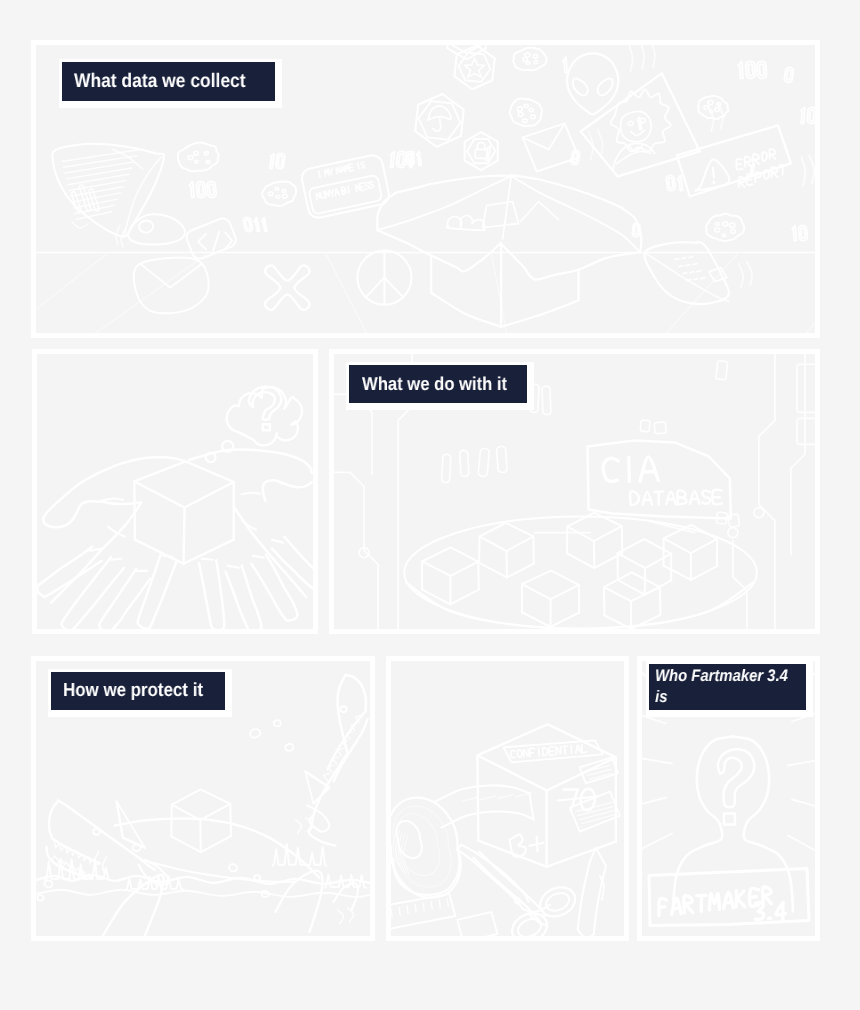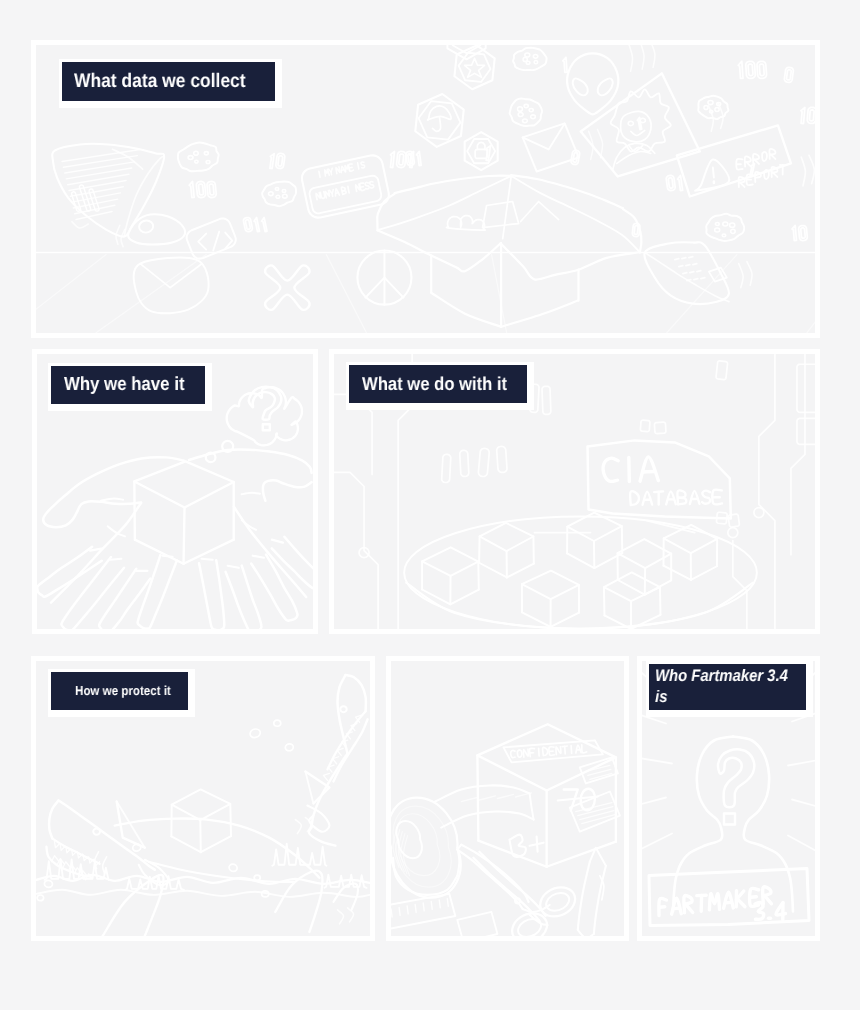--- a/index.html
+++ b/index.html
@@ -319,23 +319,20 @@
             <path d="M 234.0 185.0 L 245.0 188.0" stroke-width="2.21"></path>
             <path d="M 203.9 139.8 C 205.5 139.5 210.7 138.4 213.7 138.3 C 216.8 138.2 220.7 139.0 222.1 139.2" stroke-width="1.95"></path>
             <path d="M 204.1 165.6 C 205.4 166.6 209.5 170.2 211.8 171.8 C 214.2 173.4 217.1 174.6 218.2 175.1" stroke-width="1.95"></path>
             <path d="M 200.6 77.8 C 197.6 76.4 198.5 77.3 197.5 76.9 C 196.5 76.5 195.6 75.9 194.7 75.3 C 193.8 74.6 193.0 73.9 192.3 73.1 C 191.7 72.3 191.0 71.4 190.6 70.4 C 190.1 69.5 189.7 68.4 189.4 67.4 C 189.2 66.4 189.0 65.3 189.0 64.2 C 189.0 63.2 189.1 62.1 189.3 61.0 C 189.5 60.0 189.9 58.9 190.4 58.0 C 190.8 57.0 191.4 56.1 192.1 55.3 C 192.7 54.4 193.5 53.7 194.3 53.0 C 195.2 52.3 196.0 51.5 197.1 51.3 C 198.2 51.1 200.3 52.4 201.0 52.0 C 201.7 51.6 201.1 49.9 201.4 48.9 C 201.6 47.8 202.0 46.8 202.5 45.9 C 203.0 45.0 203.6 44.1 204.3 43.3 C 205.0 42.5 205.9 41.8 206.7 41.2 C 207.6 40.6 208.6 40.1 209.6 39.8 C 210.5 39.4 211.6 39.2 212.6 39.1 C 213.7 39.0 214.8 39.0 215.8 39.1 C 216.8 39.3 217.9 39.6 218.9 39.9 C 219.8 40.3 220.8 40.9 221.6 41.5 C 222.5 42.1 223.5 44.6 224.0 43.6 C 224.4 42.7 223.8 37.3 224.4 35.7 C 225.0 34.1 226.4 34.5 227.5 34.0 C 228.6 33.6 229.8 33.3 231.0 33.1 C 232.2 33.0 233.4 33.0 234.5 33.1 C 235.7 33.2 236.9 33.5 238.0 33.9 C 239.1 34.3 240.2 34.8 241.2 35.4 C 242.2 36.1 243.1 36.9 243.9 37.7 C 244.7 38.6 245.5 39.6 246.0 40.6 C 246.6 41.6 247.1 42.8 247.4 43.9 C 247.7 45.0 247.9 46.2 248.0 47.4 C 248.0 48.6 247.9 49.8 247.7 51.0 C 247.5 52.1 245.6 55.6 246.6 54.3 C 247.6 53.1 251.9 45.1 253.6 43.5 C 255.3 41.9 255.7 44.2 256.7 44.7 C 257.7 45.2 258.6 45.9 259.4 46.6 C 260.2 47.4 261.0 48.2 261.6 49.2 C 262.2 50.1 262.7 51.1 263.1 52.1 C 263.5 53.1 263.8 54.2 263.9 55.3 C 264.0 56.4 264.0 57.6 263.9 58.7 C 263.8 59.8 263.5 60.9 263.1 61.9 C 262.7 62.9 262.2 63.9 261.6 64.8 C 261.0 65.8 260.2 66.6 259.4 67.4 C 258.6 68.1 257.7 68.8 256.7 69.3 C 255.7 69.8 253.4 70.9 253.6 70.5 C 253.8 70.2 256.9 67.3 257.8 67.1 C 258.7 66.9 258.8 68.7 259.1 69.5 C 259.5 70.3 259.7 71.2 259.8 72.1 C 260.0 72.9 260.0 73.9 260.0 74.7 C 259.9 75.6 259.8 76.5 259.5 77.4 C 259.3 78.2 258.9 79.1 258.5 79.9 C 258.0 80.6 257.5 81.4 256.9 82.1 C 256.3 82.7 255.6 83.3 254.9 83.8 C 254.2 84.3 253.3 84.8 252.5 85.1 C 251.7 85.5 250.8 85.7 249.9 85.8 C 249.1 86.0 248.1 86.0 247.3 86.0 C 246.4 85.9 245.5 85.8 244.6 85.5 C 243.8 85.3 242.9 84.9 242.1 84.5 C 241.4 84.0 240.6 83.5 239.9 82.9 C 239.3 82.3 238.3 81.5 238.2 80.9 C 238.0 80.3 238.9 78.9 239.0 79.1 C 239.0 79.4 238.6 81.2 238.3 82.2 C 238.0 83.2 237.5 84.2 236.9 85.1 C 236.3 86.0 235.6 86.8 234.9 87.5 C 234.1 88.2 233.2 88.9 232.3 89.4 C 231.4 89.9 230.4 90.3 229.4 90.6 C 228.4 90.8 227.3 91.0 226.2 91.0 C 225.2 91.0 224.1 90.9 223.1 90.7 C 222.1 90.4 221.0 90.1 220.1 89.6 C 219.2 89.1 218.3 88.5 217.5 87.8 C 216.7 87.1 218.2 87.1 215.4 85.5 C 212.5 83.8 203.5 79.2 200.6 77.8 Z" stroke-width="2.34"></path>
             <path d="M 184.5 92.0 A 5.5 5.5 0 1 1 195.5 92.0 A 5.5 5.5 0 1 1 184.5 92.0 Z" stroke-width="2.21"></path>
             <path d="M 168.2 103.0 A 4.8 4.8 0 1 1 177.8 103.0 A 4.8 4.8 0 1 1 168.2 103.0 Z" stroke-width="2.21"></path>
             <path d="M 215.0 53.0 C 215.7 53.2 214.7 49.7 215.0 48.0 C 215.3 46.3 215.8 44.5 217.0 43.0 C 218.2 41.5 220.2 39.8 222.0 39.0 C 223.8 38.2 226.0 37.8 228.0 38.0 C 230.0 38.2 232.5 39.0 234.0 40.0 C 235.5 41.0 236.7 42.5 237.0 44.0 C 237.3 45.5 236.7 47.5 236.0 49.0 C 235.3 50.5 234.3 51.8 233.0 53.0 C 231.7 54.2 229.2 54.8 228.0 56.0 C 226.8 57.2 226.5 58.5 226.0 60.0 C 225.5 61.5 224.2 64.2 225.0 65.0 C 225.8 65.8 229.8 65.7 231.0 65.0 C 232.2 64.3 231.3 62.3 232.0 61.0 C 232.7 59.7 233.7 58.3 235.0 57.0 C 236.3 55.7 238.7 54.5 240.0 53.0 C 241.3 51.5 242.5 49.8 243.0 48.0 C 243.5 46.2 243.7 44.0 243.0 42.0 C 242.3 40.0 240.8 37.5 239.0 36.0 C 237.2 34.5 234.5 33.5 232.0 33.0 C 229.5 32.5 226.5 32.5 224.0 33.0 C 221.5 33.5 218.8 34.7 217.0 36.0 C 215.2 37.3 214.0 39.2 213.0 41.0 C 212.0 42.8 210.7 45.0 211.0 47.0 C 211.3 49.0 214.3 52.8 215.0 53.0 Z" stroke-width="2.47"></path>
             <path d="M 225.0 70.0 L 232.0 70.0 L 232.0 76.0 L 225.0 76.0 Z" stroke-width="2.47"></path>
           </g>
         </svg>
-        <div class="badge-wrap" style="left:10.5px;top:9.2px;">
-          <div class="badge" style="font-size:18.9px;line-height:22px;padding:8px 5px 8px 13.8px;"><span>Why we have it</span></div>
-        </div>
       </div>
     </div>
     <div class="card" style="width:491px;height:285px">
       <div class="inner">
         <svg class="illus" viewBox="0 0 480 274">
           <g fill="none" stroke="#ffffff" stroke-linecap="round" stroke-linejoin="round">
             <path d="M -6.0 40.0 L 20.0 40.0 L 38.0 58.0 L 38.0 120.0" stroke-width="1.69" opacity=".9"></path>
             <path d="M -6.0 118.0 L 16.0 118.0 L 30.0 132.0 L 30.0 196.0 L 44.0 210.0 L 44.0 274.0" stroke-width="1.69" opacity=".9"></path>
             <path d="M 25.0 198.0 A 5.0 5.0 0 1 1 35.0 198.0 A 5.0 5.0 0 1 1 25.0 198.0 Z" stroke-width="1.69" opacity=".9"></path>
             <path d="M 78.0 0.0 L 78.0 52.0 L 64.0 66.0 L 64.0 274.0" stroke-width="1.69" opacity=".9"></path>
@@ -504,21 +501,21 @@
             <path d="M 8.0 222.0 A 4.0 3.4 15 1 1 16.0 222.0 A 4.0 3.4 15 1 1 8.0 222.0 Z" stroke-width="1.69"></path>
             <path d="M 0.8 236.0 A 3.2 2.8 -10 1 1 7.2 236.0 A 3.2 2.8 -10 1 1 0.8 236.0 Z" stroke-width="1.69"></path>
             <path d="M 224.4 232.0 A 3.6 3.0 10 1 1 231.6 232.0 A 3.6 3.0 10 1 1 224.4 232.0 Z" stroke-width="1.69"></path>
             <path d="M 258.0 158.0 C 259.0 159.0 263.7 161.7 264.0 164.0 C 264.3 166.3 260.7 170.7 260.0 172.0" stroke-width="1.56" opacity=".8"></path>
             <path d="M 268.0 156.0 C 269.0 157.0 273.7 159.7 274.0 162.0 C 274.3 164.3 270.7 168.7 270.0 170.0" stroke-width="1.56" opacity=".8"></path>
             <path d="M 300.0 248.0 C 301.0 249.0 305.7 251.7 306.0 254.0 C 306.3 256.3 302.7 260.7 302.0 262.0" stroke-width="1.56" opacity=".8"></path>
             <path d="M 310.0 246.0 C 311.0 247.0 315.7 249.7 316.0 252.0 C 316.3 254.3 312.7 258.7 312.0 260.0" stroke-width="1.56" opacity=".8"></path>
           </g>
         </svg>
         <div class="badge-wrap" style="left:11.9px;top:8.2px;">
-          <div class="badge" style="font-size:13px;line-height:22px;padding:8px 5px 8px 24px;"><span>How we protect it</span></div>
+          <div class="badge" style="font-size:19px;line-height:22px;padding:8px 5px 8px 12px;"><span>How we protect it</span></div>
         </div>
       </div>
     </div>
     <div class="card" style="width:243px;height:285px">
       <div class="inner">
         <svg class="illus" viewBox="0 0 232 274">
           <g fill="none" stroke="#ffffff" stroke-linecap="round" stroke-linejoin="round">
             <path d="M 156.0 63.0 L 224.0 96.0 L 155.0 129.0 L 86.0 94.0 Z" stroke-width="2.34"></path>
             <path d="M 86.0 94.0 L 87.0 179.0" stroke-width="2.34"></path>
             <path d="M 224.0 96.0 L 224.0 180.0" stroke-width="2.34"></path>

